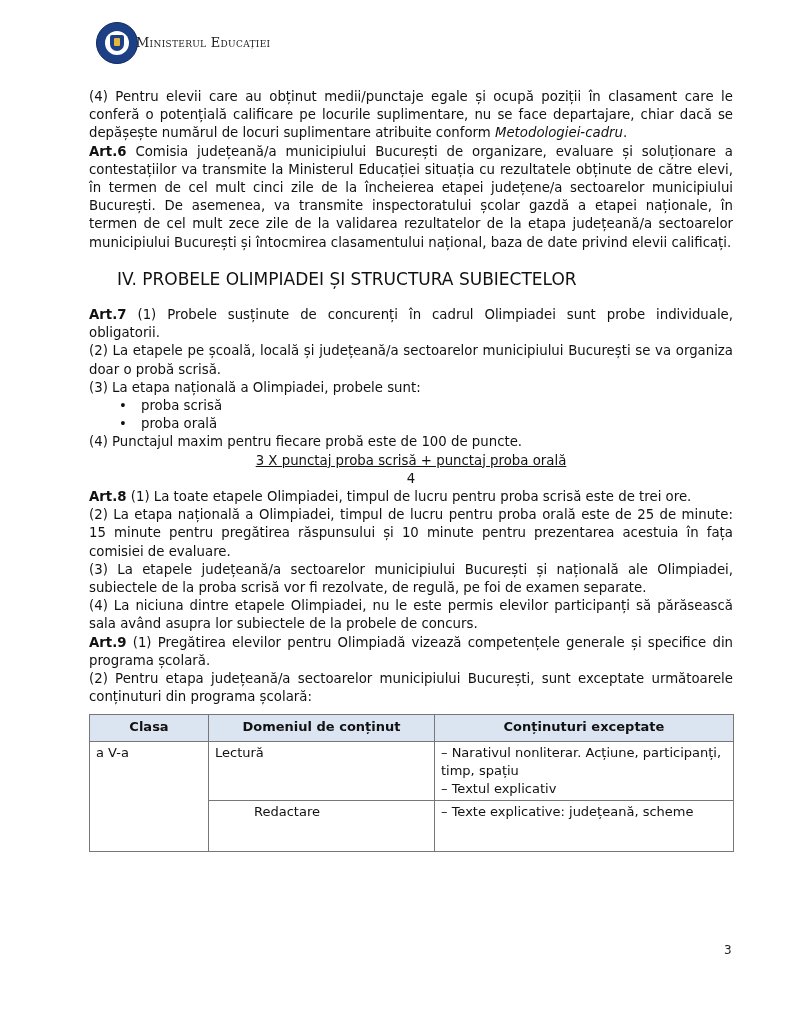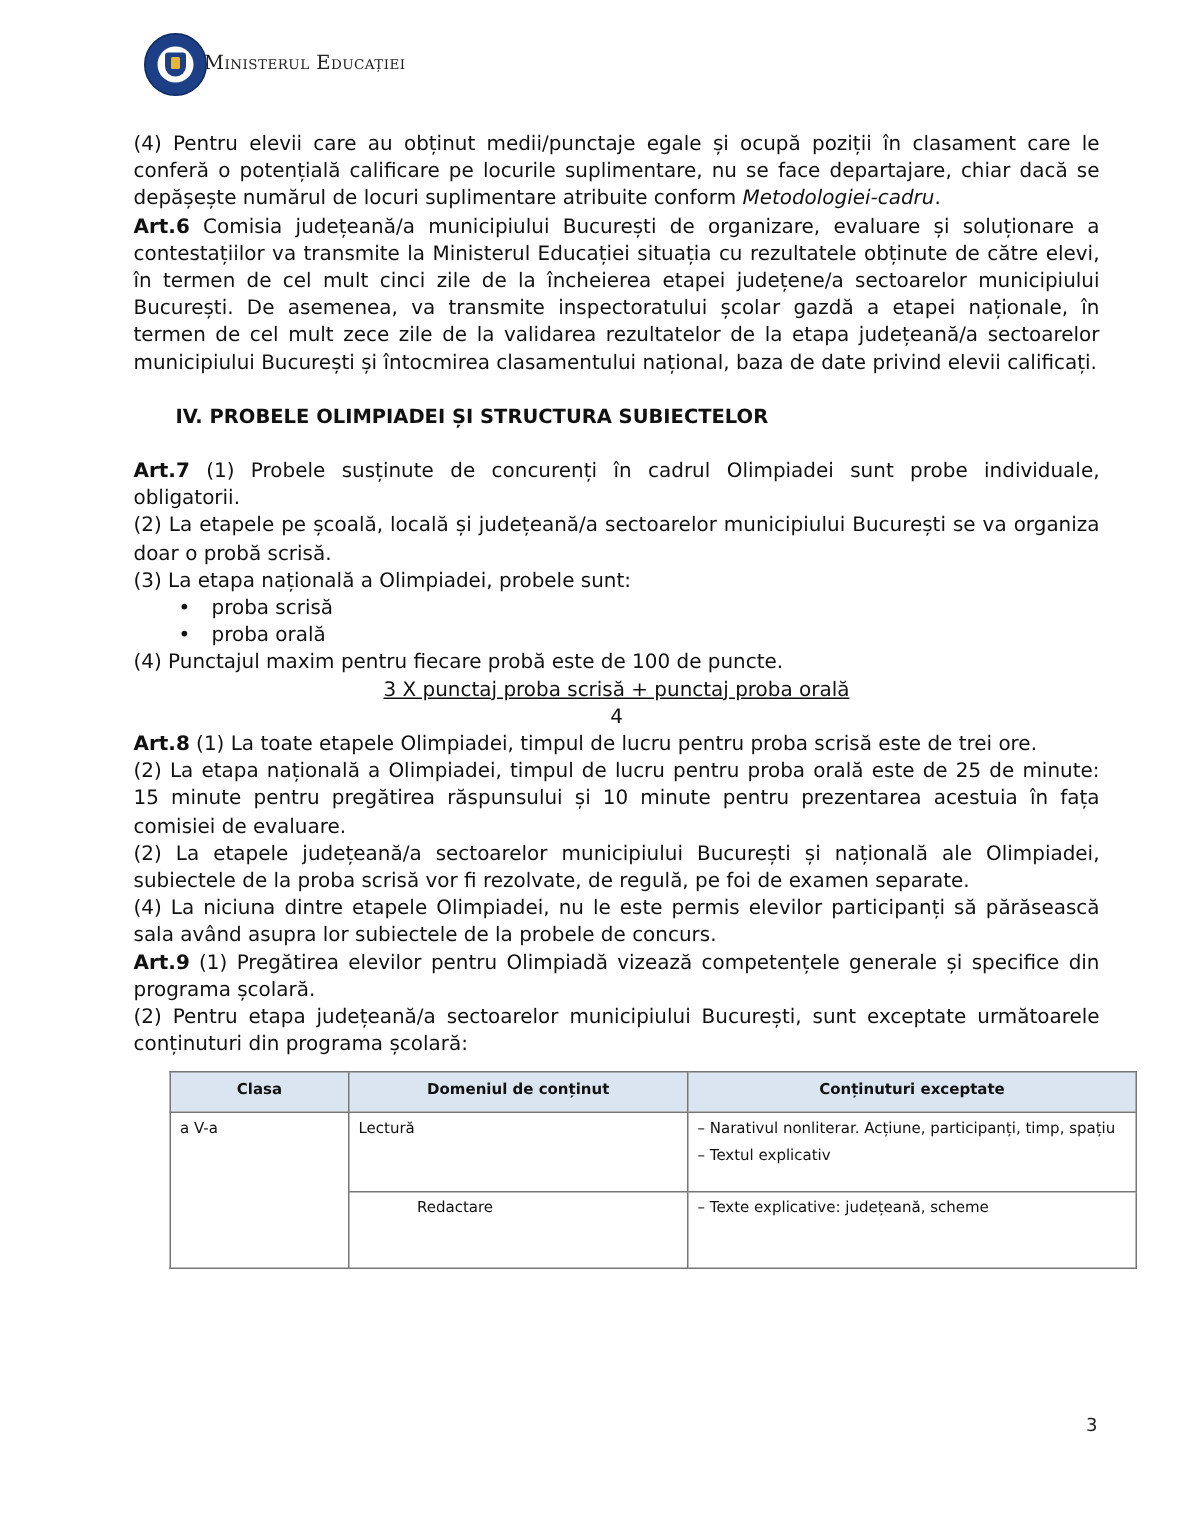--- a/index.html
+++ b/index.html
@@ -15,27 +15,27 @@
   .logo .crest-gold { position: absolute; left: 17px; top: 15px; width: 6px; height: 8px; background: #e2b73b; border-radius: 1px; }
   .ministry { position: absolute; left: 40px; top: 13px; font-family: "DejaVu Serif", serif;
               font-size: 13px; letter-spacing: 0.3px; color: #222; font-variant: small-caps; }
   .dept { position: absolute; right: 0; top: 4px; width: 190px; font-family: "DejaVu Serif", serif;
           font-size: 11.5px; color: #222; line-height: 16px; font-variant: small-caps; letter-spacing: 0.3px; }
   .dept div:first-child { padding-left: 30px; }
   .content { position: absolute; left: 89px; top: 88px; width: 644px; font-size: 13.3px; line-height: 18.2px; }
   p { margin: 0; text-align: justify; }
   .b { font-weight: bold; }
   .i { font-style: italic; }
-  .section { font-weight: bold; margin: 18px 0 18px 28px; font-size: 13px; }
+  .section { font-weight: normal; margin: 18px 0 18px 28px; font-size: 17px; }
   ul { margin: 0; padding-left: 44px; list-style: none; }
   ul li { position: relative; padding-left: 8px; }
   ul li::before { content: "\2022"; position: absolute; left: -14px; }
   .formula { text-align: center; }
   .formula .num { text-decoration: underline; }
-  table { border-collapse: collapse; width: 645px; margin-top: 7px; font-size: 10px; margin-left: 24px; }
+  table { border-collapse: collapse; width: 645px; margin-top: 7px; font-size: 13px; }
   th, td { border: 1px solid #777; padding: 2px 6px; vertical-align: top; text-align: left; }
   th { background: #dbe5f1; font-weight: bold; text-align: center; height: 26px; vertical-align: middle; padding: 0 6px; }
   td.c1 { width: 106px; } td.c2 { width: 174px; }
   .pagenum { position: absolute; left: 724px; top: 943px; font-size: 12px; color: #222; }
 </style>
 </head>
 <body>
 
 <div class="header">
   <div class="logo">
@@ -60,21 +60,21 @@
     <li>proba orală</li>
   </ul>
   <p>(4) Punctajul maxim pentru fiecare probă este de 100 de puncte.</p>
   <div class="formula">
     <div><span class="num">3 X punctaj proba scrisă + punctaj proba orală</span></div>
     <div>4</div>
   </div>
 
   <p><span class="b">Art.8</span><span> (1) La toate etapele Olimpiadei, timpul de lucru pentru proba scrisă este de trei ore.</span></p>
   <p>(2) La etapa națională a Olimpiadei, timpul de lucru pentru proba orală este de 25 de minute: 15 minute pentru pregătirea răspunsului și 10 minute pentru prezentarea acestuia în fața comisiei de evaluare.</p>
-  <p>(2) La etapele județeană/a sectoarelor municipiului București și națională ale Olimpiadei, subiectele de la proba scrisă vor fi rezolvate, de regulă, pe foi de examen separate.</p>
+  <p>(3) La etapele județeană/a sectoarelor municipiului București și națională ale Olimpiadei, subiectele de la proba scrisă vor fi rezolvate, de regulă, pe foi de examen separate.</p>
   <p>(4) La niciuna dintre etapele Olimpiadei, nu le este permis elevilor participanți să părăsească sala având asupra lor subiectele de la probele de concurs.</p>
 
   <p><span class="b">Art.9</span><span> (1)  Pregătirea elevilor pentru Olimpiadă vizează competențele generale și specifice din programa școlară.</span></p>
   <p>(2) Pentru etapa județeană/a sectoarelor municipiului București, sunt exceptate următoarele conținuturi din programa școlară:</p>
 
   <table>
     <tbody>
         <tr>
       <th>Clasa</th>
       <th>Domeniul de conținut</th>

